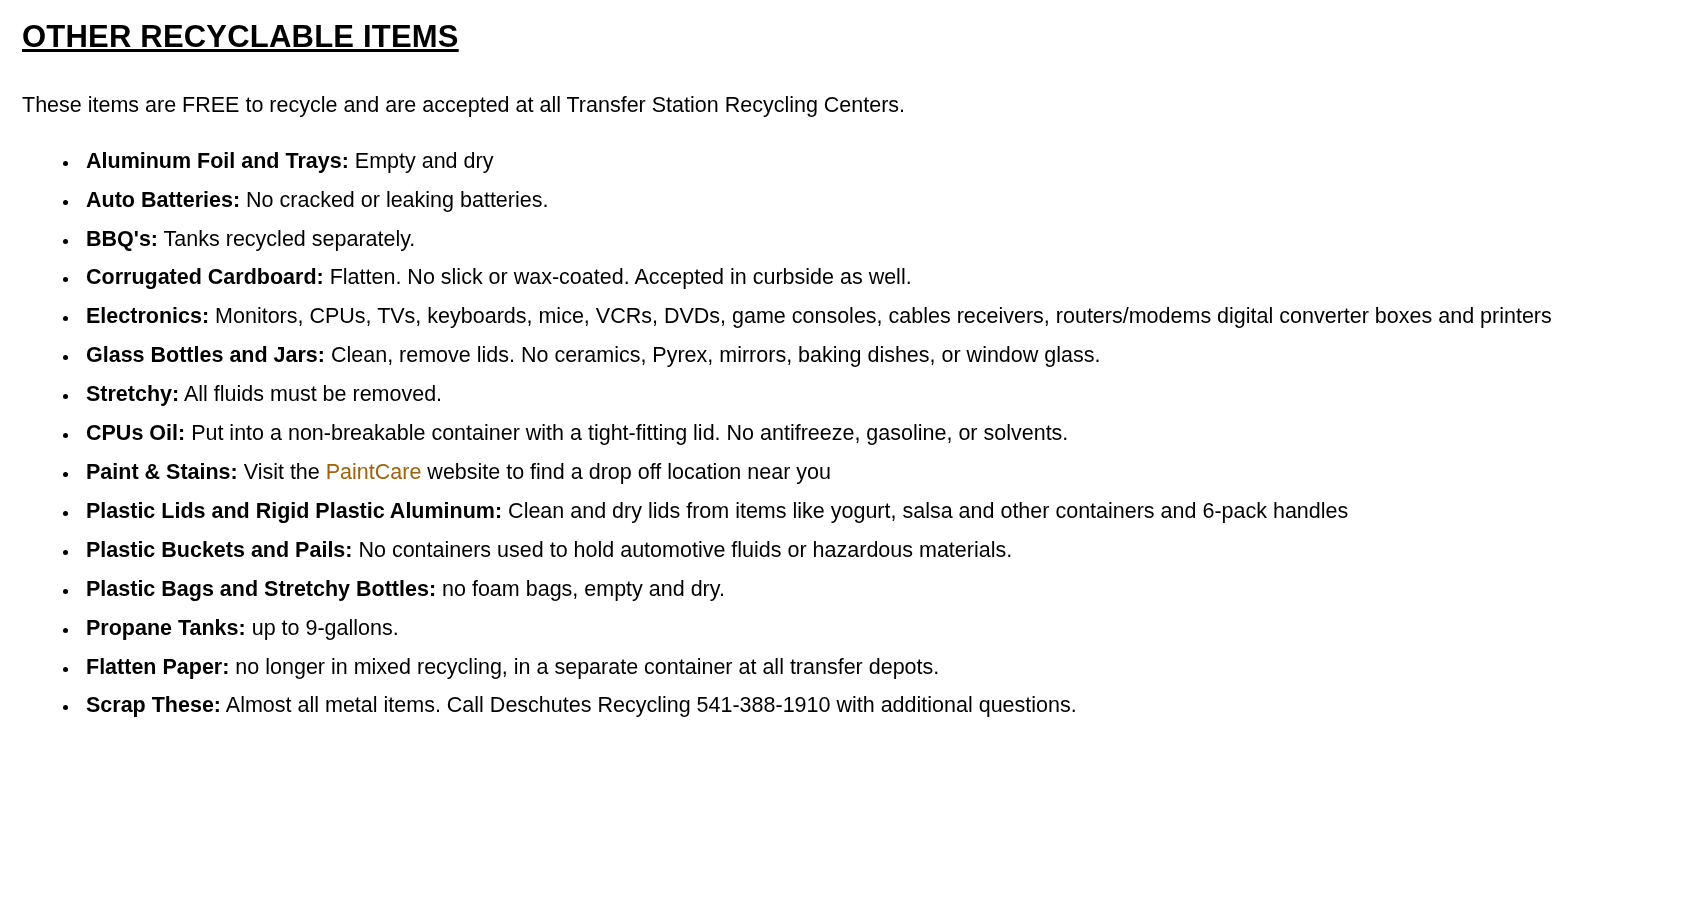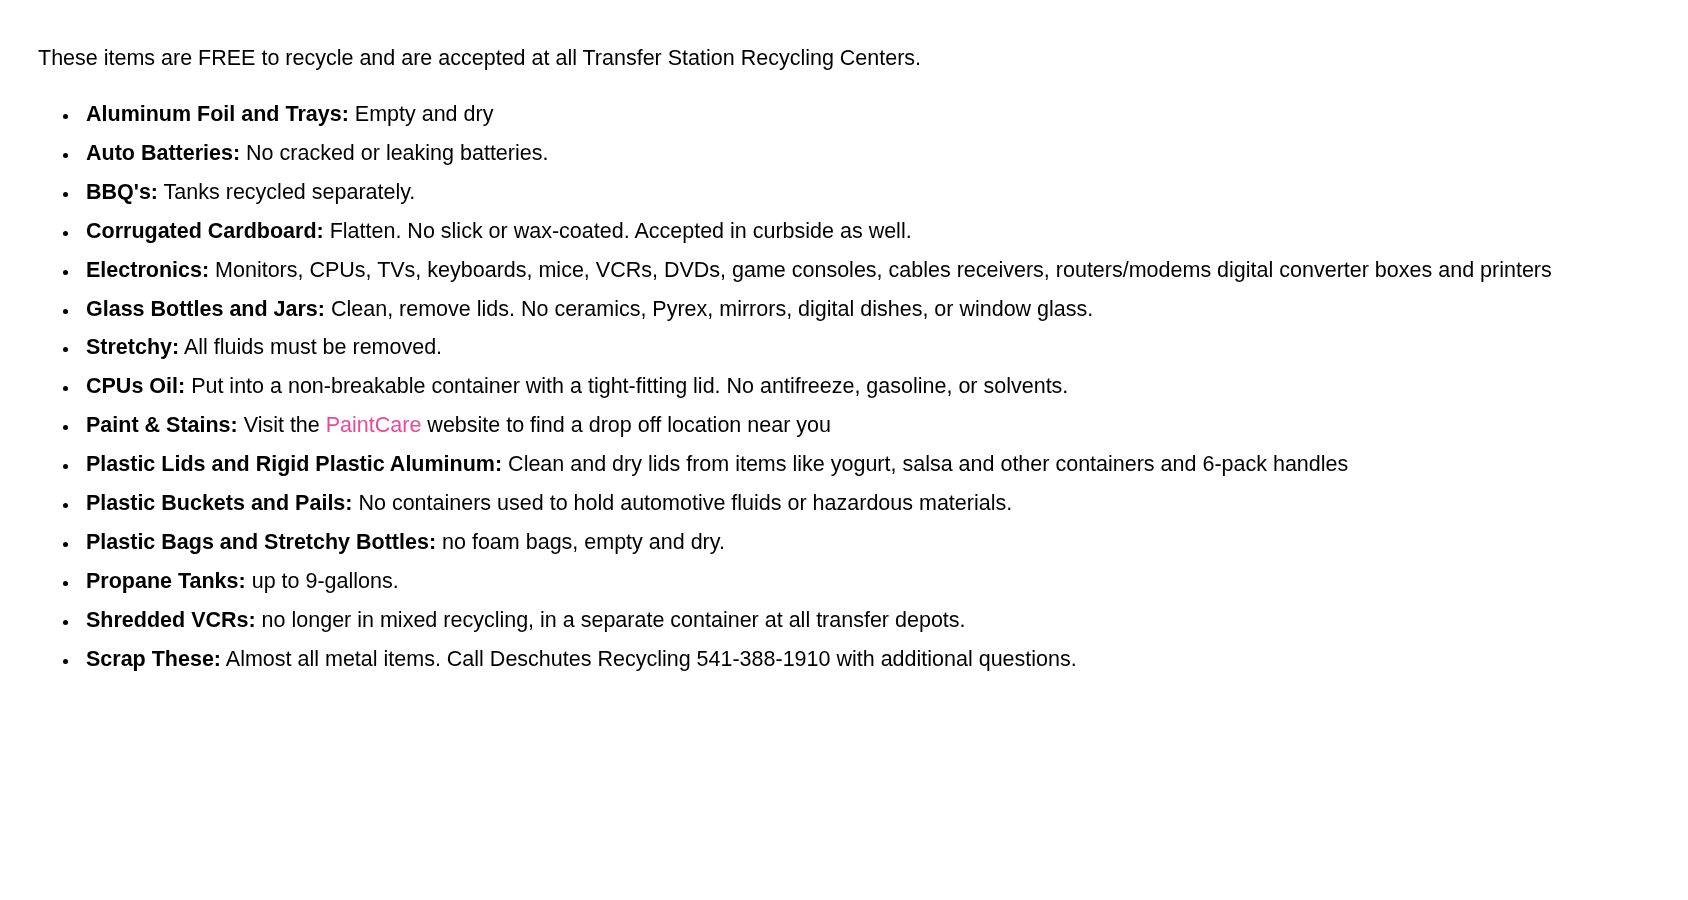--- a/index.html
+++ b/index.html
@@ -22,21 +22,21 @@
     font-size: 31px;
     font-weight: bold;
     text-decoration: underline;
     letter-spacing: 0.2px;
     margin: 8px 0 0 0;
     line-height: 1.25;
   }
   .intro {
     font-size: 21.5px;
     line-height: 1.35;
-    margin: 34px 0 0 16px;
+    margin: 34px 0 0 0;
   }
   ul.items {
     list-style-type: disc;
     margin: 22px 0 0 0;
     padding-left: 58px;
   }
   ul.items > li {
     font-size: 21.5px;
     line-height: 1.81;
     padding-left: 6px;
@@ -50,20 +50,21 @@
   a.link {
     color: #1111ee;
     text-decoration: none;
   }
 </style>
 </head>
 <body>
 
 <div class="page">
 
+  <h1 class="page-title">OTHER RECYCLABLE ITEMS</h1>
 
   <p class="intro">These items are FREE to recycle and are accepted at all Transfer Station Recycling Centers.</p>
 
   <ul class="items">
 
     <li>
       <span class="term">Aluminum Foil and Trays:</span><span> Empty and dry</span>
     </li>
 
     <li>
@@ -76,53 +77,53 @@
 
     <li>
       <span class="term">Corrugated Cardboard:</span><span> Flatten. No slick or wax-coated. Accepted in curbside as well.</span>
     </li>
 
     <li>
       <span class="term">Electronics:</span><span> Monitors, CPUs, TVs, keyboards, mice, VCRs, DVDs, game consoles, cables receivers, routers/modems digital converter boxes and printers</span>
     </li>
 
     <li>
-      <span class="term">Glass Bottles and Jars:</span><span> Clean, remove lids. No ceramics, Pyrex, mirrors, digital dishes, or window glass.</span>
+      <span class="term">Glass Bottles and Jars:</span><span> Clean, remove lids. No ceramics, Pyrex, mirrors, baking dishes, or window glass.</span>
     </li>
 
     <li>
       <span class="term">Stretchy:</span><span>  All fluids must be removed.</span>
     </li>
 
     <li>
       <span class="term">CPUs Oil:</span><span> Put into a non-breakable container with a tight-fitting lid. No antifreeze, gasoline, or solvents.</span>
     </li>
 
     <li>
-      <span class="term">Paint &amp; Stains:</span><span>  Visit the </span><a class="link" href="#" style="color: #ec4899;">PaintCare</a><span> website to find a drop off location near you</span>
+      <span class="term">Paint &amp; Stains:</span><span>  Visit the </span><a class="link" href="#" style="color: #a16207;">PaintCare</a><span> website to find a drop off location near you</span>
     </li>
 
     <li>
       <span class="term">Plastic Lids and Rigid Plastic Aluminum:</span><span> Clean and dry lids from items like yogurt, salsa and other containers and 6-pack handles</span>
     </li>
 
     <li>
       <span class="term">Plastic Buckets and Pails:</span><span> No containers used to hold automotive fluids or hazardous materials.</span>
     </li>
 
     <li>
       <span class="term">Plastic Bags and Stretchy Bottles:</span><span> no foam bags, empty and dry.</span>
     </li>
 
     <li>
       <span class="term">Propane Tanks:</span><span> up to 9-gallons.</span>
     </li>
 
     <li>
-      <span class="term">Shredded VCRs:</span><span> no longer in mixed recycling, in a separate container at all transfer depots.</span>
+      <span class="term">Flatten Paper:</span><span> no longer in mixed recycling, in a separate container at all transfer depots.</span>
     </li>
 
     <li>
       <span class="term">Scrap These:</span><span> Almost all metal items. Call Deschutes Recycling 541-388-1910 with additional questions.</span>
     </li>
 
   </ul>
 
 </div>
 

